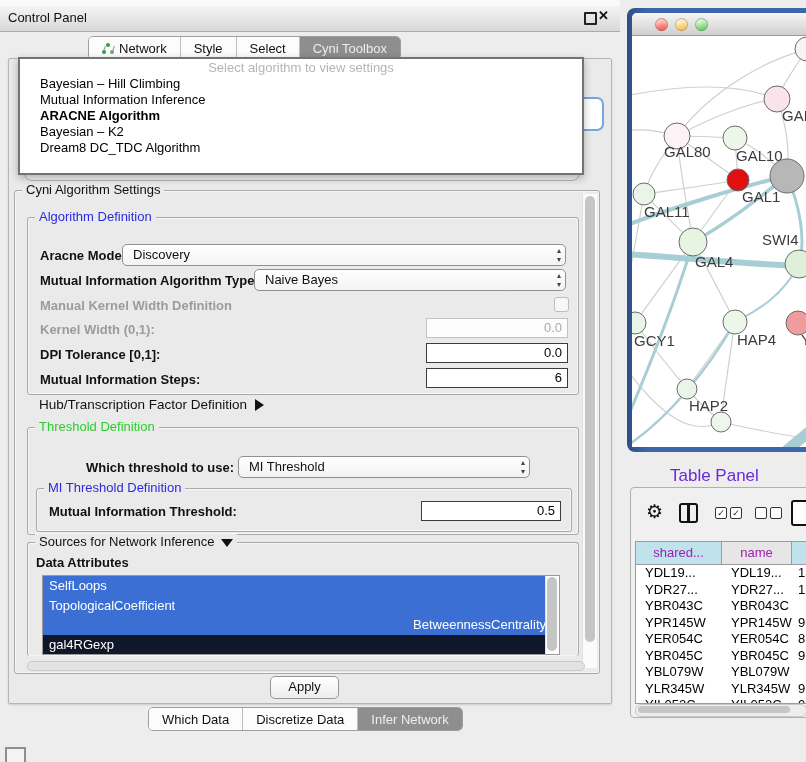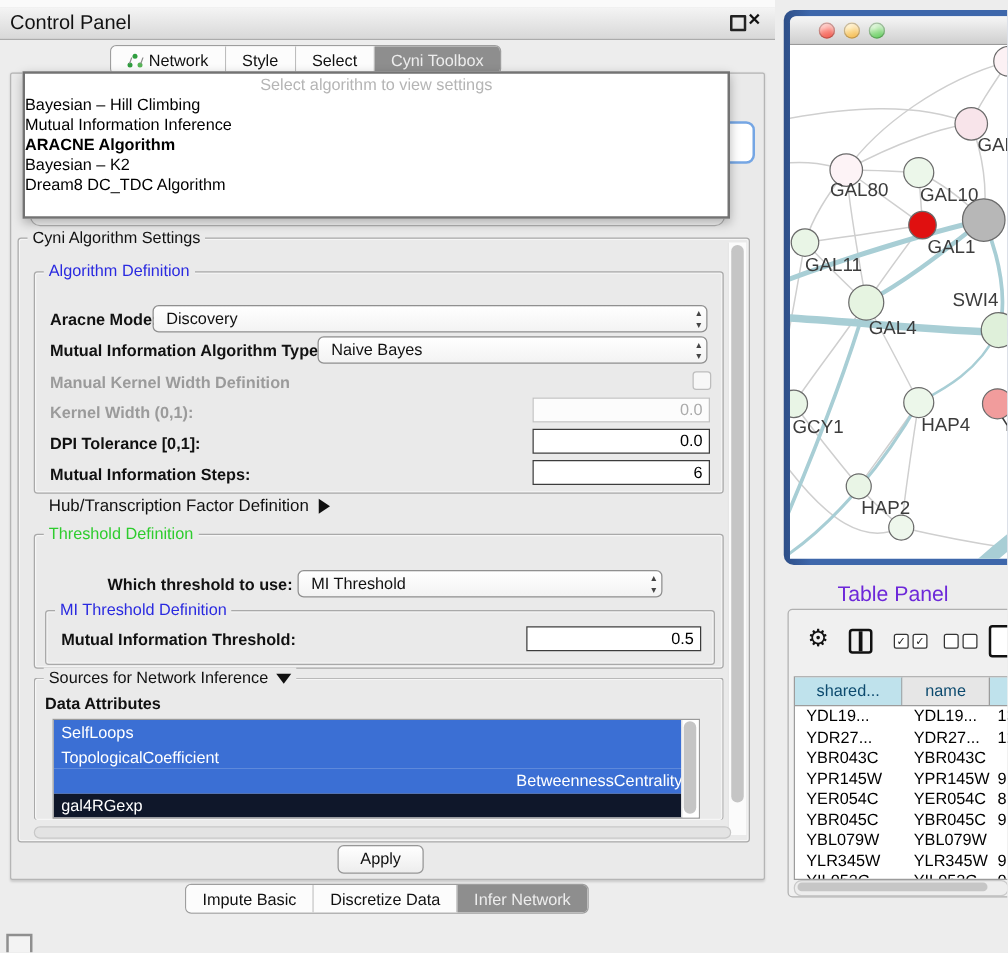--- a/index.html
+++ b/index.html
@@ -3,38 +3,38 @@
 <meta charset="utf-8">
 <style>
   html,body{margin:0;padding:0;}
   body{font-family:"Liberation Sans",sans-serif;background:#ededed;}
   #screen{position:relative;width:806px;height:762px;overflow:hidden;background:#ededed;}
   .abs{position:absolute;}
 
   
   #cp-topstrip{left:0;top:0;width:620px;height:6px;background:#fafafa;border-bottom:1px solid #e0e0e0;}
   #cp-titlebar{left:0;top:6px;width:620px;height:25px;background:linear-gradient(#f4f4f4,#d8d8d8);border-bottom:1px solid #ababab;}
-  #cp-title{left:8px;top:10px;font-size:16px;color:#111;}
+  #cp-title{left:8px;top:10px;font-size:13px;color:#111;}
   #cp-float{left:584px;top:12px;width:9px;height:9px;border:2px solid #222;border-radius:1px;}
   #cp-close{left:598px;top:8px;font-size:13px;font-weight:bold;color:#111;}
 
   #top-tabs{left:88px;top:36px;height:22px;display:flex;border:1px solid #9e9e9e;border-radius:5px;overflow:hidden;background:#fcfcfc;box-shadow:0 1px 0 rgba(255,255,255,.7);}
   .seg{display:flex;align-items:center;gap:5px;padding:0 13px;font-size:13px;color:#111;background:#fcfcfc;border-right:1px solid #bdbdbd;white-space:nowrap;}
   .seg:last-child{border-right:none;}
   .seg.sel{background:#8e8e8e;color:#ededed;border-right-color:#7d7d7d;}
   .net-icon{position:relative;width:12px;height:13px;display:inline-block;}
   .net-icon::before{content:"";position:absolute;left:4px;top:1px;width:4px;height:4px;border-radius:50%;background:#2f9e3f;box-shadow:-4px 7px 0 #2f9e3f,4px 7px 0 #57b657;}
   .net-icon::after{content:"";position:absolute;left:2px;top:4px;width:8px;height:5px;border-left:1px solid #8a8a8a;border-right:1px solid #8a8a8a;transform:skewX(-20deg);}
 
   #main-panel{left:8px;top:58px;width:602px;height:644px;background:#eaeaea;border:1px solid #b5b5b5;border-radius:2px;box-shadow:0 1px 2px rgba(0,0,0,.15);}
 
   
   #dd-box{left:18px;top:57px;width:562px;height:114px;background:#fff;border:2px solid #737373;box-shadow:0 3px 8px rgba(0,0,0,.28);z-index:30;}
   #dd-placeholder{font-size:13px;color:#b5b5b5;text-align:center;height:16px;line-height:16px;margin-top:1px;}
-  .dd-item{font-size:13px;color:#000;height:16px;line-height:16px;padding-left:0;white-space:nowrap;}
+  .dd-item{font-size:13px;color:#000;height:16px;line-height:16px;padding-left:20px;white-space:nowrap;}
   .dd-item.bold{font-weight:bold;}
 
   
   #bg-combo{left:24px;top:153px;width:556px;height:28px;border:1px solid #b3b3b3;border-radius:8px;background:#f4f4f4;z-index:5;font-size:13px;color:#c3c3c3;line-height:26px;padding-left:16px;box-sizing:border-box;}
   #bg-combo-focus{left:576px;top:97px;width:24px;height:30px;border:2px solid #75a6e4;border-radius:7px;background:#fff;z-index:5;}
 
   
   .group{position:absolute;border:1px solid #a9a9a9;border-radius:3px;box-shadow:inset 0 0 0 1px rgba(255,255,255,.55);}
   .gtitle{position:absolute;top:-9px;left:7px;background:#eaeaea;padding:0 4px;font-size:13px;line-height:16px;color:#111;white-space:nowrap;}
   .gtitle.blue{color:#2a2ae0;}
@@ -83,21 +83,21 @@
   #tp-title{left:635px;top:466px;font-size:17px;color:#6d28d9;margin-left:35px;}
   #table-panel{left:630px;top:487px;width:180px;height:231px;background:#f0f0f0;border:1px solid #b0b0b0;border-radius:4px;box-sizing:border-box;overflow:hidden;}
   #tp-toolbar{position:absolute;left:0;top:10px;width:100%;height:34px;}
   #tb-gear{position:absolute;left:15px;top:3px;font-size:19px;color:#111;line-height:22px;}
   #tb-cols{position:absolute;left:48px;top:5px;width:15px;height:16px;border:2.5px solid #111;border-radius:3px;}
   #tb-cols::after{content:"";position:absolute;left:6px;top:0;width:2.5px;height:16px;background:#111;}
   .mini-check{position:absolute;top:9px;width:10px;height:10px;border:1.5px solid #333;border-radius:2px;font-size:9px;line-height:10px;text-align:center;color:#222;background:#fff;}
   #tb-doc{position:absolute;left:160px;top:2px;width:28px;height:22px;border:2.5px solid #111;border-radius:3px;background:#fff;}
   #tp-table{position:absolute;left:4px;top:53px;width:220px;border:1px solid #9c9c9c;background:#fff;}
   .th-row{display:flex;height:22px;border-bottom:1px solid #9c9c9c;}
-  .th{font-size:13px;color:#0c4a6e;line-height:22px;text-align:center;border-right:1px solid #9c9c9c;box-sizing:border-box;background:#e6e6e6;}
+  .th{font-size:13px;color:#a21caf;line-height:22px;text-align:center;border-right:1px solid #9c9c9c;box-sizing:border-box;background:#e6e6e6;}
   .th.hl{background:#bfe2ec;}
   .th:nth-child(1){width:86px;}.th:nth-child(2){width:70px;}.th:nth-child(3){width:60px;}
   #tp-body{height:138px;overflow:hidden;}
   .tr{display:flex;height:16.5px;}
   .td{font-size:13px;color:#000;line-height:16.5px;padding-left:9px;box-sizing:border-box;white-space:nowrap;overflow:hidden;}
   .td:nth-child(1){width:86px;}.td:nth-child(2){width:70px;}.td:nth-child(3){width:60px;padding-left:6px;}
   #tp-hscroll{position:absolute;left:4px;top:216px;width:170px;height:11px;background:#ededed;border:1px solid #c9c9c9;border-radius:6px;}
   #tp-hthumb{position:absolute;left:2px;top:1px;width:152px;height:7px;background:#c6c6c6;border-radius:4px;}
 </style>
 </head>
@@ -222,21 +222,21 @@
       </div>
     </div>
 
     <div class="hscroll"></div>
   </div>
 
   <div id="apply-btn" class="abs">Apply</div>
 
   <div id="bottom-tabs" class="abs">
       <div class="seg">
-        <span>Impute Basic</span>
+        <span>Which Data</span>
       </div>
       <div class="seg">
         <span>Discretize Data</span>
       </div>
       <div class="seg sel">
         <span>Infer Network</span>
       </div>
     </div>
 
   <div id="mini-square" class="abs"></div>

